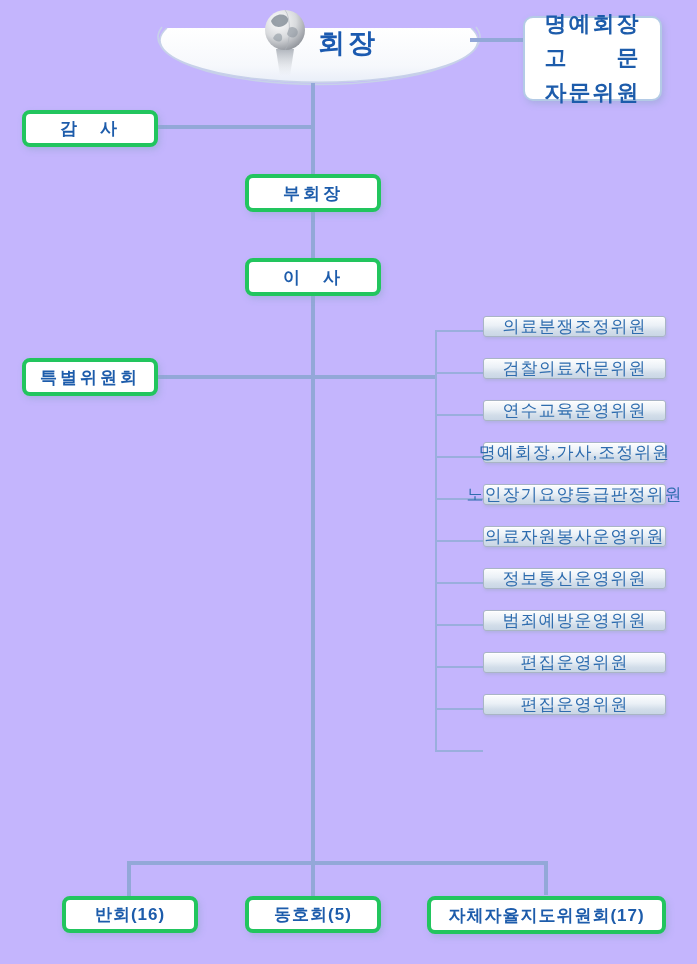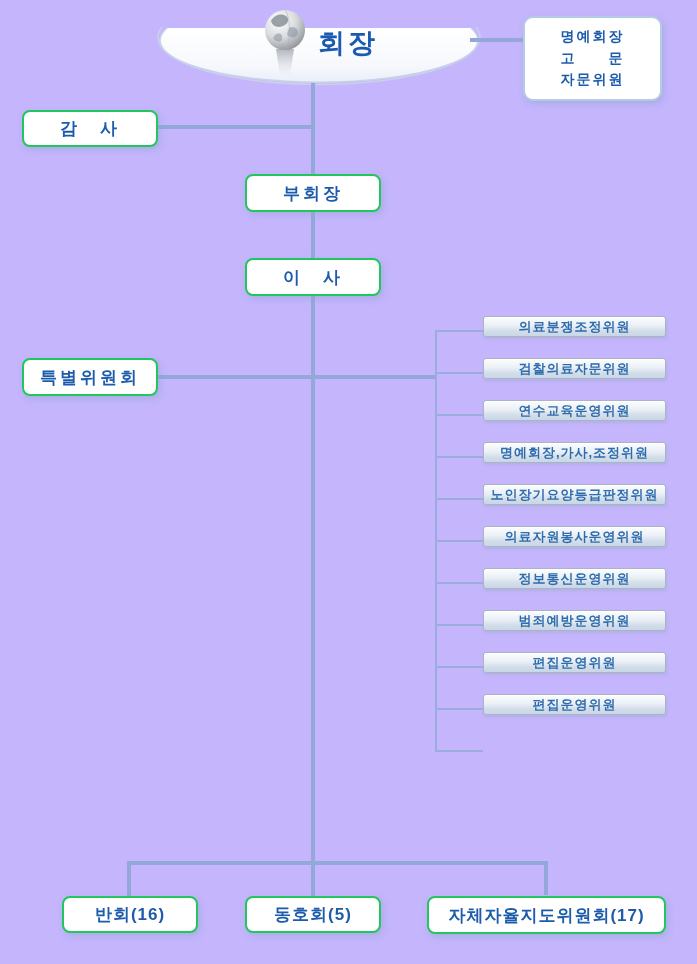--- a/index.html
+++ b/index.html
@@ -3,40 +3,40 @@
 <meta charset="utf-8">
 <style>
   html,body{margin:0;padding:0;background:#ffffff;}
   #canvas{
     position:relative;width:697px;height:964px;background:#c4b5fd;
     font-family:"Liberation Sans","DejaVu Sans",sans-serif;overflow:hidden;
   }
   .line{position:absolute;background:#93a8d8;}
   .tline{position:absolute;background:#9aaedd;}
   .bigbox{
-    position:absolute;background:#ffffff;border:2px solid #22c55e;border-radius:8px;
+    position:absolute;background:#ffffff;border:4px solid #22c55e;border-radius:8px;
     box-shadow:2px 3px 6px rgba(140,165,200,.45);
     display:flex;align-items:center;justify-content:center;
     color:#1d5cab;font-weight:bold;font-size:17px;letter-spacing:3px;
     box-sizing:border-box;white-space:pre;
   }
   .honorary{
     position:absolute;background:#ffffff;border:2px solid #b4cbe6;border-radius:10px;
     box-shadow:2px 3px 6px rgba(140,165,200,.45);
     display:flex;flex-direction:column;align-items:center;justify-content:center;
-    color:#1d5cab;font-weight:bold;font-size:14px;line-height:1.55;letter-spacing:2px;
+    color:#1d5cab;font-weight:bold;font-size:22px;line-height:1.55;letter-spacing:2px;
     box-sizing:border-box;white-space:pre;
   }
   .combox{
     position:absolute;left:483px;width:183px;height:21px;
     background:linear-gradient(180deg,#fcfdfe 0%,#eaf0f6 45%,#d2dde9 75%,#c9d6e5 100%);
     border:1px solid #a9b5c5;border-radius:3px;
     box-shadow:1px 2px 3px rgba(150,165,190,.35), inset 0 1px 0 #ffffff;
     display:flex;align-items:center;justify-content:center;
-    color:#2e6cae;font-weight:bold;font-size:13px;letter-spacing:1px;
+    color:#2e6cae;font-weight:normal;font-size:17px;letter-spacing:1px;
     box-sizing:border-box;white-space:pre;
   }
   .title{
     position:absolute;left:318px;top:25px;
     color:#1b5ab0;font-weight:bold;font-size:27px;letter-spacing:3px;white-space:pre;
   }
   svg{position:absolute;display:block;}
 </style>
 </head>
 <body>

